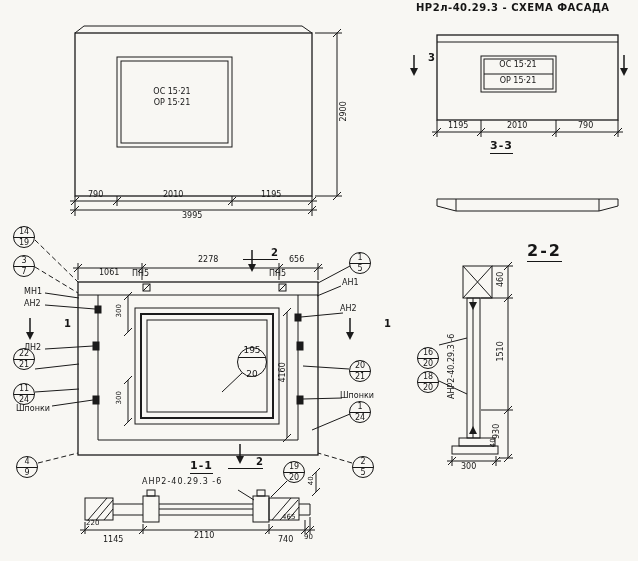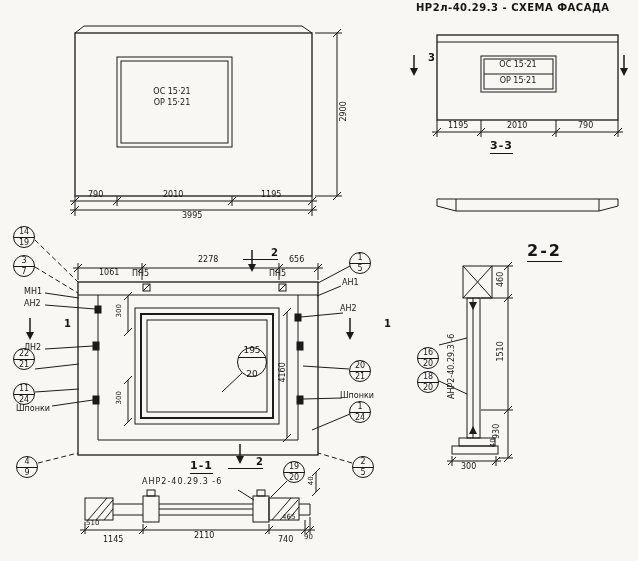--- a/index.html
+++ b/index.html
@@ -291,21 +291,21 @@
     <span>20</span>
   </div>
 
   <div class="t s11 ul sp1" style="left:190px;top:460px;">1-1</div>
   <div class="t s8 sp1" style="left:142px;top:478px;">АНР2-40.29.3 -6</div>
   <div class="co" style="left:283px;top:461px;">
     <span class="top">19</span>
     <span>20</span>
   </div>
   <div class="t s7 ctr rot" style="left:302px;top:477px;width:20px;">40</div>
-  <div class="t s7" style="left:86px;top:520px;">510</div>
+  <div class="t s7" style="left:86px;top:520px;">220</div>
   <div class="t s8" style="left:103px;top:536px;">1145</div>
   <div class="t s8" style="left:194px;top:532px;">2110</div>
   <div class="t s8" style="left:278px;top:536px;">740</div>
   <div class="t s7" style="left:304px;top:534px;">90</div>
   <div class="t s7" style="left:282px;top:514px;">465</div>
 
   <div class="t s12 ul sp2" style="left:527px;top:242px;">2-2</div>
   <div class="t s8 ctr rot" style="left:481px;top:275px;width:40px;">460</div>
   <div class="t s8 ctr rot" style="left:481px;top:347px;width:40px;">1510</div>
   <div class="t s8 ctr rot" style="left:477px;top:427px;width:40px;">930</div>

